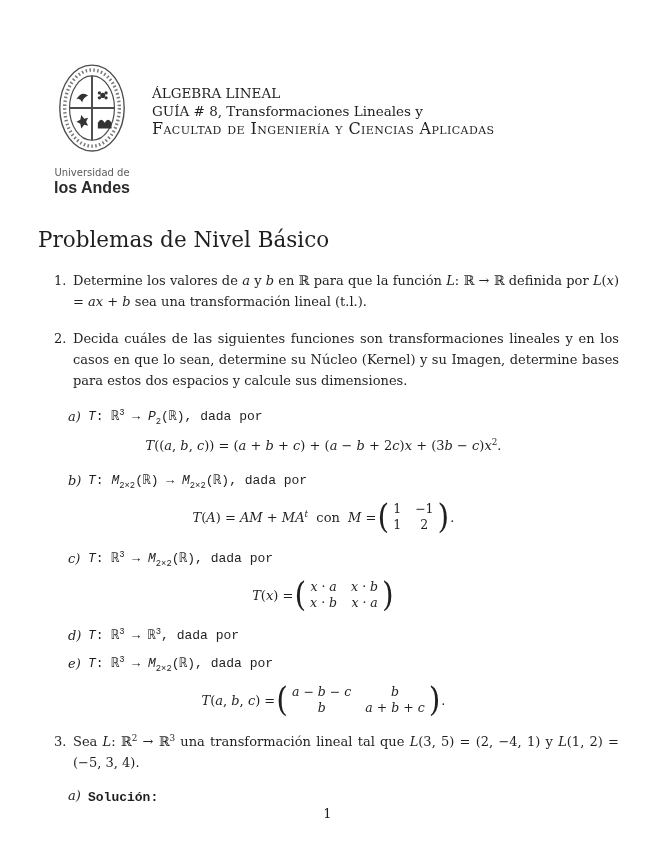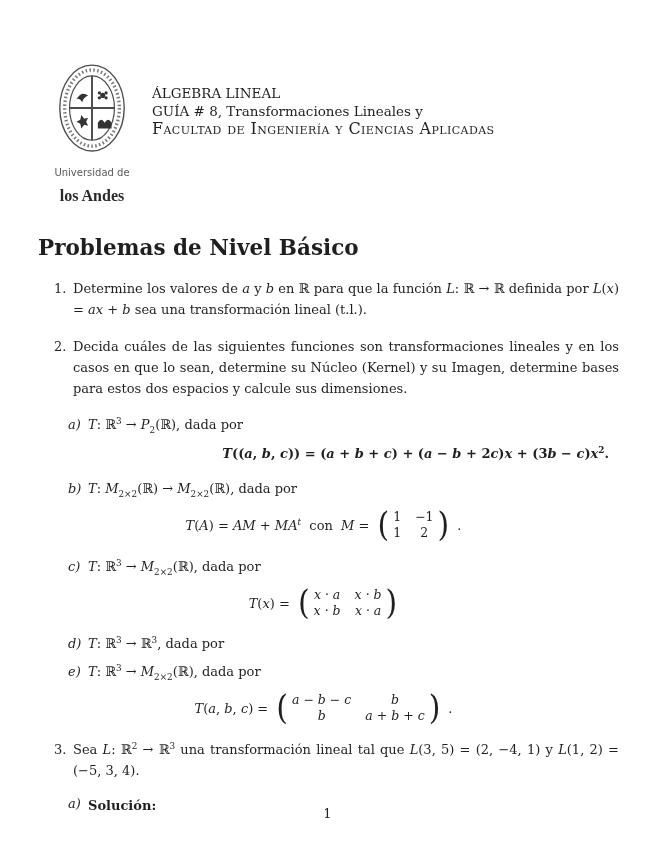--- a/index.html
+++ b/index.html
@@ -8,36 +8,36 @@
     box-sizing:border-box; padding:62px 36px 0 38px;
     font-family:"DejaVu Serif","Liberation Serif",serif;
     color:#1f1f1f; font-size:13px; line-height:1.62;
     overflow:hidden;
   }
   
   .doc-header { display:flex; gap:16px; margin-left:10px; }
   .logo { width:88px; flex:0 0 88px; text-align:center; }
   .logo-sub { font-size:10px; color:#5a5a5a; line-height:1.1; margin-top:1px;
               font-family:"DejaVu Sans","Liberation Sans",sans-serif; }
-  .logo-main { font-size:16px; color:#2a2a2a; line-height:1.1; margin-top:9px;
-               font-family:Liberation Serif, serif; font-weight:600; }
+  .logo-main { font-size:16px; color:#2a2a2a; line-height:1.1; margin-top:1px;
+               font-family:Liberation Sans, sans-serif; font-weight:600; }
   .title-block { padding-top:22px; }
   .ht { font-weight:normal; font-size:13.5px; line-height:18px; }
   .faculty { font-variant:small-caps; font-size:16px; line-height:18px; letter-spacing:0.4px; }
   
-  h1.section { font-size:21.5px; font-weight:bold; margin:30px 0 18px 0; line-height:1.2; }
+  h1.section { font-size:21.5px; font-weight:normal; margin:30px 0 18px 0; line-height:1.2; }
   
   .prob { display:flex; margin:0 0 15px 16px; }
   .prob .num { flex:0 0 19px; }
   .prob .ptext { flex:1; text-align:justify; }
   .sub { display:flex; margin:12px 0 4px 30px; }
   .sub .slabel { flex:0 0 20px; font-style:italic; }
-  .sub .stext { flex:1; }
-  .equation { text-align:right; margin:6px 10px 14px 0;font-weight:bold; }
-  .mrow { display:flex; justify-content:center; align-items:center; gap:7px; margin:8px 10px 14px 0; }
+  .sub .stext { flex:1;font-family:Liberation Mono, monospace; }
+  .equation { text-align:center; margin:6px 10px 14px 0; }
+  .mrow { display:flex; justify-content:center; align-items:center; margin:8px 10px 14px 0; }
   .matrix-wrap { display:inline-flex; align-items:center; }
   .paren { display:inline-block; font-size:30px; font-weight:400; line-height:1;
            transform:scaleY(1.12); padding:0 1px; }
   .mat { display:inline-grid; grid-template-columns:auto auto; column-gap:14px;
          text-align:center; line-height:1.3; margin:0 3px; font-size:12.5px; }
   sup { font-size:0.68em; }
   sub { font-size:0.68em; }
   .cal { font-style:italic; }
   .sol-label { font-weight:bold; margin:2px 0 0 0; }
   .footer-pagenum { position:absolute; bottom:24px; left:0; width:100%; text-align:center; font-size:13px; }

